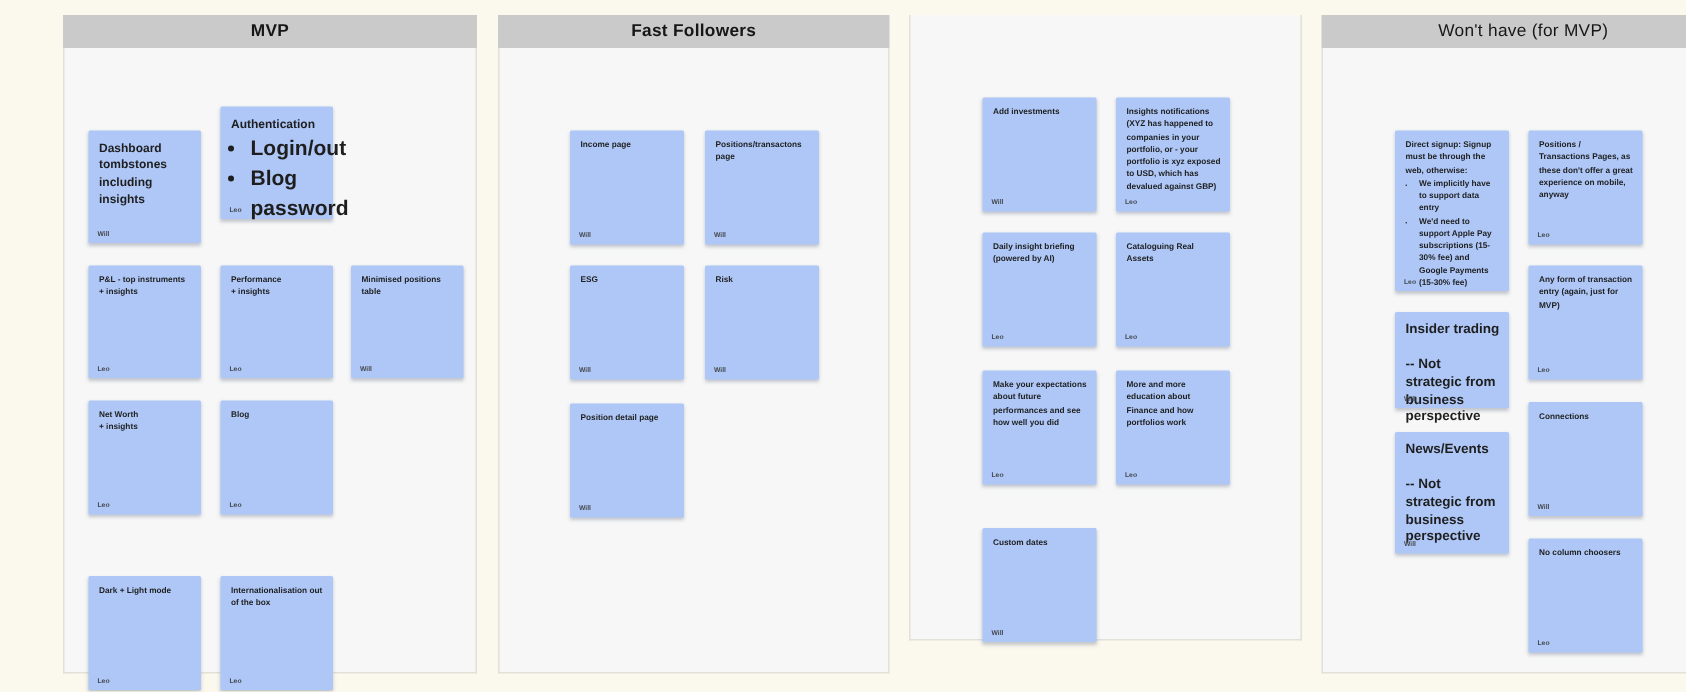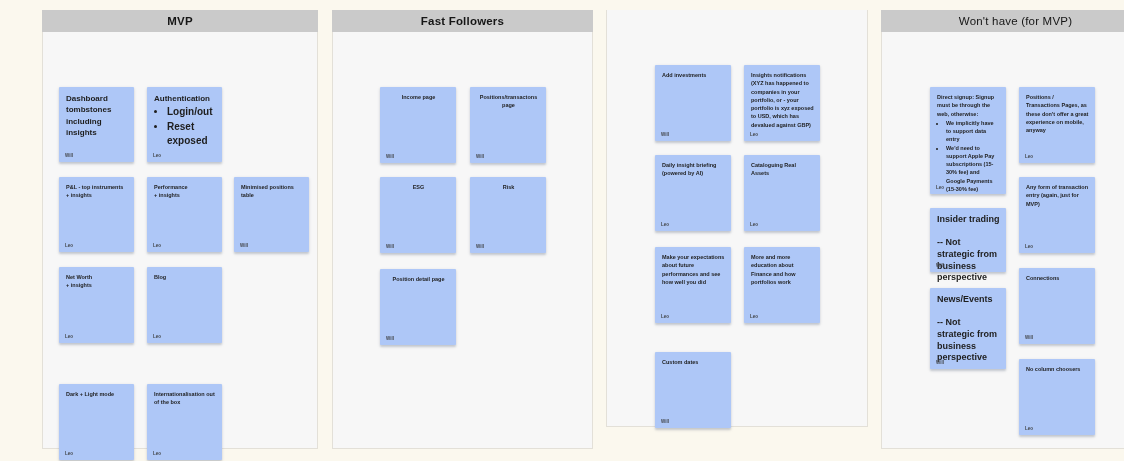--- a/index.html
+++ b/index.html
@@ -33,45 +33,45 @@
     color: var(--note-text, #1E1E1E);
     padding: 6px 6px 12px 7px;
     border-radius: 1px;
     box-shadow: 0 1.5px 2.5px rgba(95, 106, 128, 0.35);
   }
   .note-text { white-space: pre-line; font-weight: 600; }
   .size-sm .note-text { font-size: 5.5px; line-height: 1.5; }
   .size-md .note-text { font-size: 8px;   line-height: 1.42; }
   .size-lg .note-text { font-size: 9px;   line-height: 1.3; }
   .note-bullets { list-style: disc; font-weight: 600; margin-top: 1px; }
-  .size-md .note-bullets { font-size: 10px;   line-height: 1.42; padding-left: 13px; }
+  .size-md .note-bullets { font-size: 14px;   line-height: 1.42; padding-left: 13px; }
   .size-sm .note-bullets { font-size: 5.5px; line-height: 1.5;  padding-left: 9px; }
   .note-author {
     position: absolute; left: 6px; bottom: 4px;
     font-size: 4.5px; color: var(--author-text, #45484D); font-weight: 600;
   }
 </style>
 </head>
 <body>
 
 <div class="canvas">
     <section class="column" style="left: 10px; width: 276px;">
       <div class="column-header bold">
         <span>MVP</span>
       </div>
       <div class="column-body">
         <div class="note size-md" style="left: 16px; top: 55px; width: 75px; height: 75px;">
           <div class="note-text">Dashboard tombstones including insights</div>
           <div class="note-author">Will</div>
         </div>
-        <div class="note size-md" style="left: 104px; top: 55px; width: 75px; height: 75px;">
+        <div class="note size-md" style="left: 104px; top: 39px; width: 75px; height: 75px;">
           <div class="note-text">Authentication</div>
           <ul class="note-bullets">
             <li>Login/out</li>
-            <li>Reset exposed</li>
+            <li>Blog password</li>
           </ul>
           <div class="note-author">Leo</div>
         </div>
         <div class="note size-sm" style="left: 16px; top: 145px; width: 75px; height: 75px;">
           <div class="note-text">P&amp;L - top instruments
 + insights</div>
           <div class="note-author">Leo</div>
         </div>
         <div class="note size-sm" style="left: 104px; top: 145px; width: 75px; height: 75px;">
           <div class="note-text">Performance
@@ -94,21 +94,21 @@
         <div class="note size-sm" style="left: 16px; top: 352px; width: 75px; height: 76px;">
           <div class="note-text">Dark + Light mode</div>
           <div class="note-author">Leo</div>
         </div>
         <div class="note size-sm" style="left: 104px; top: 352px; width: 75px; height: 76px;">
           <div class="note-text">Internationalisation out of the box</div>
           <div class="note-author">Leo</div>
         </div>
       </div>
     </section>
-    <section class="column" style="left: 300px; width: 261px; text-align: center;">
+    <section class="column" style="left: 300px; width: 261px;">
       <div class="column-header bold">
         <span>Fast Followers</span>
       </div>
       <div class="column-body">
         <div class="note size-sm" style="left: 47px; top: 55px; width: 76px; height: 76px;">
           <div class="note-text">Income page</div>
           <div class="note-author">Will</div>
         </div>
         <div class="note size-sm" style="left: 137px; top: 55px; width: 76px; height: 76px;">
           <div class="note-text">Positions/transactons page</div>

